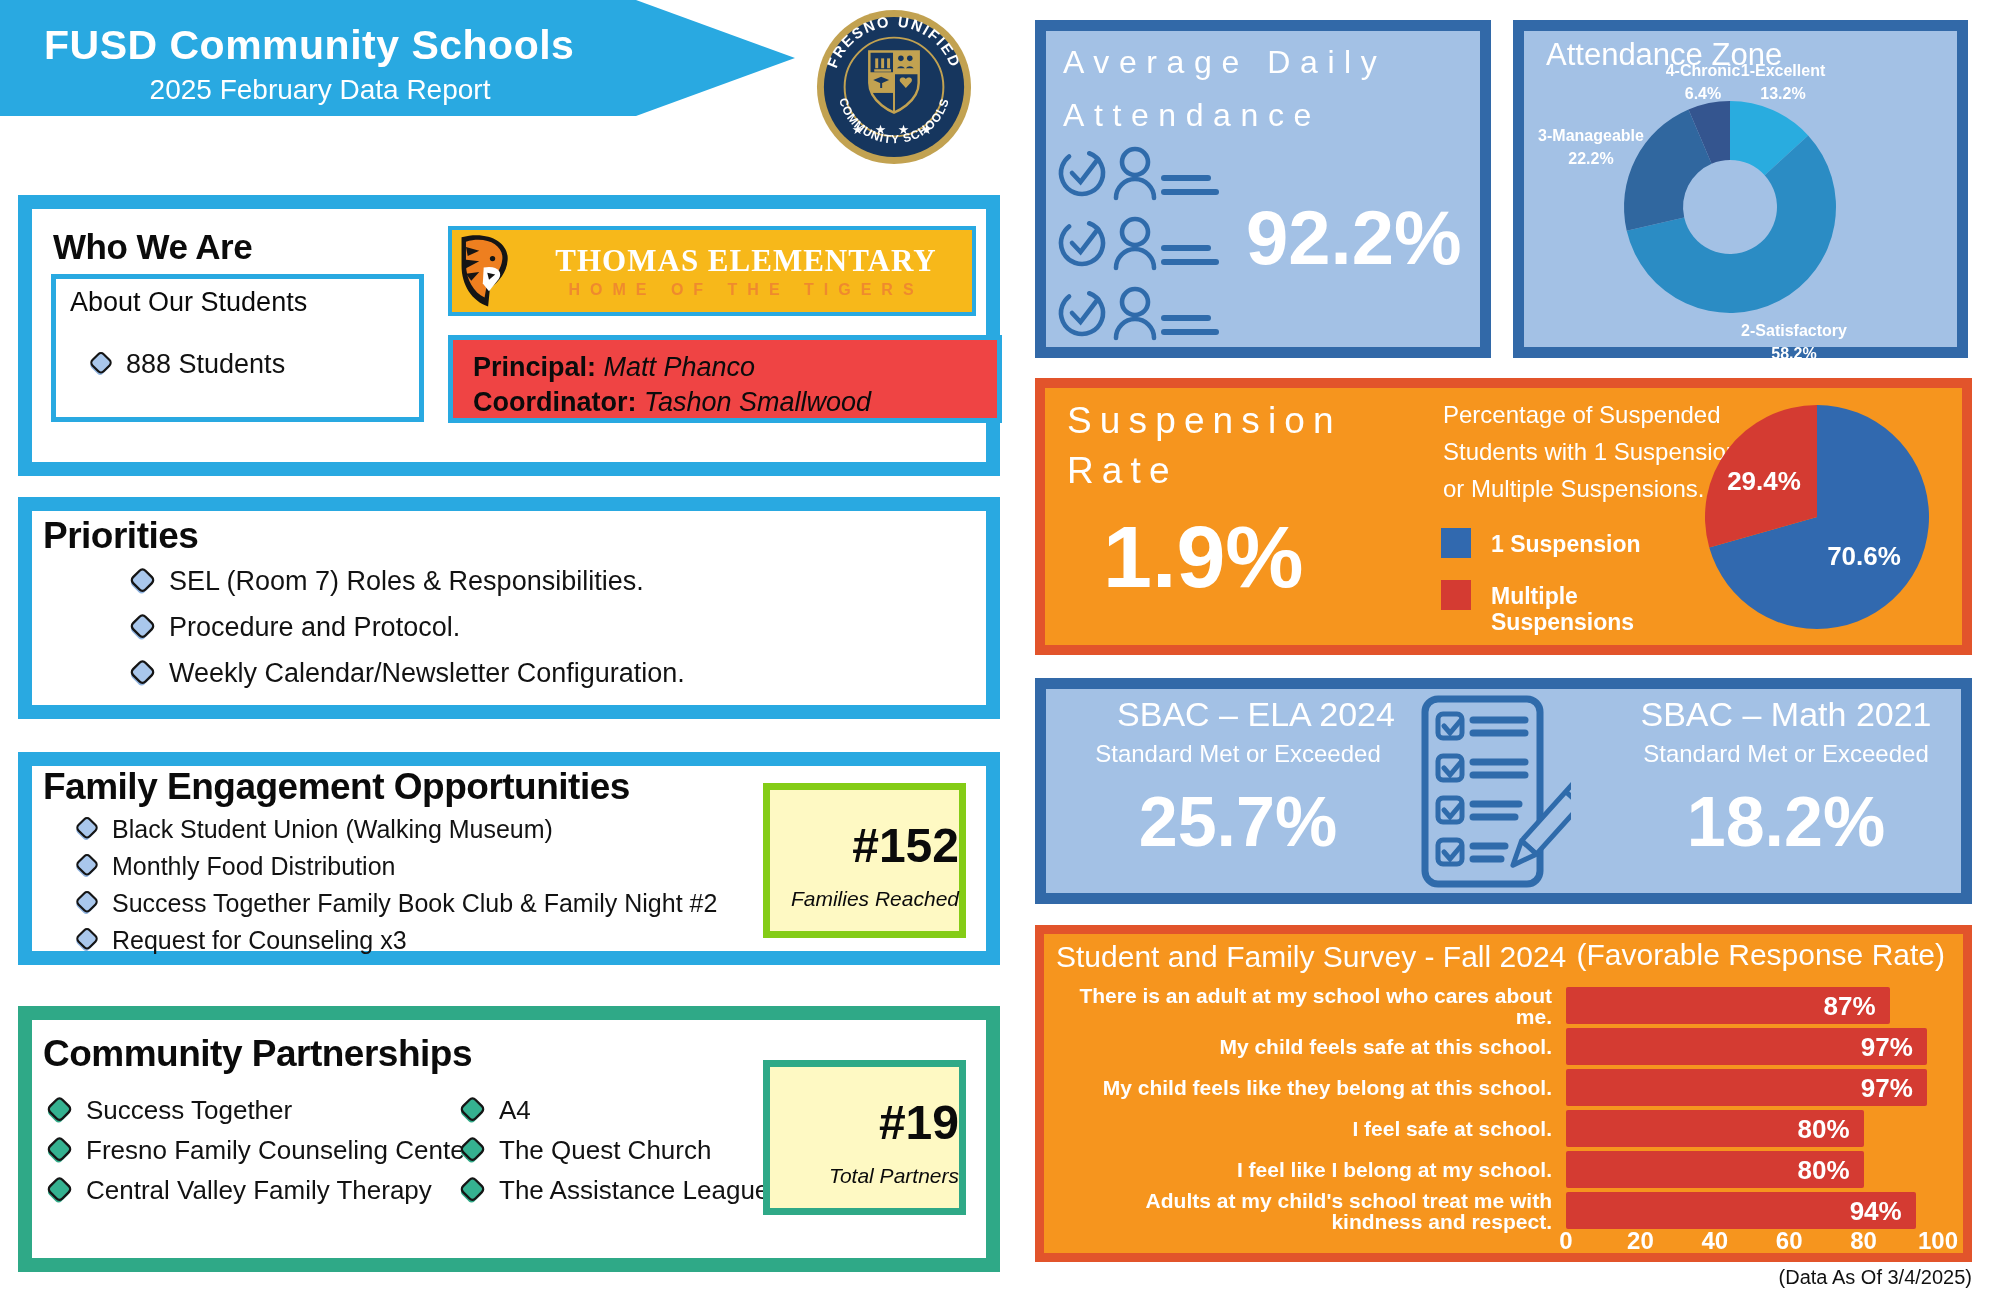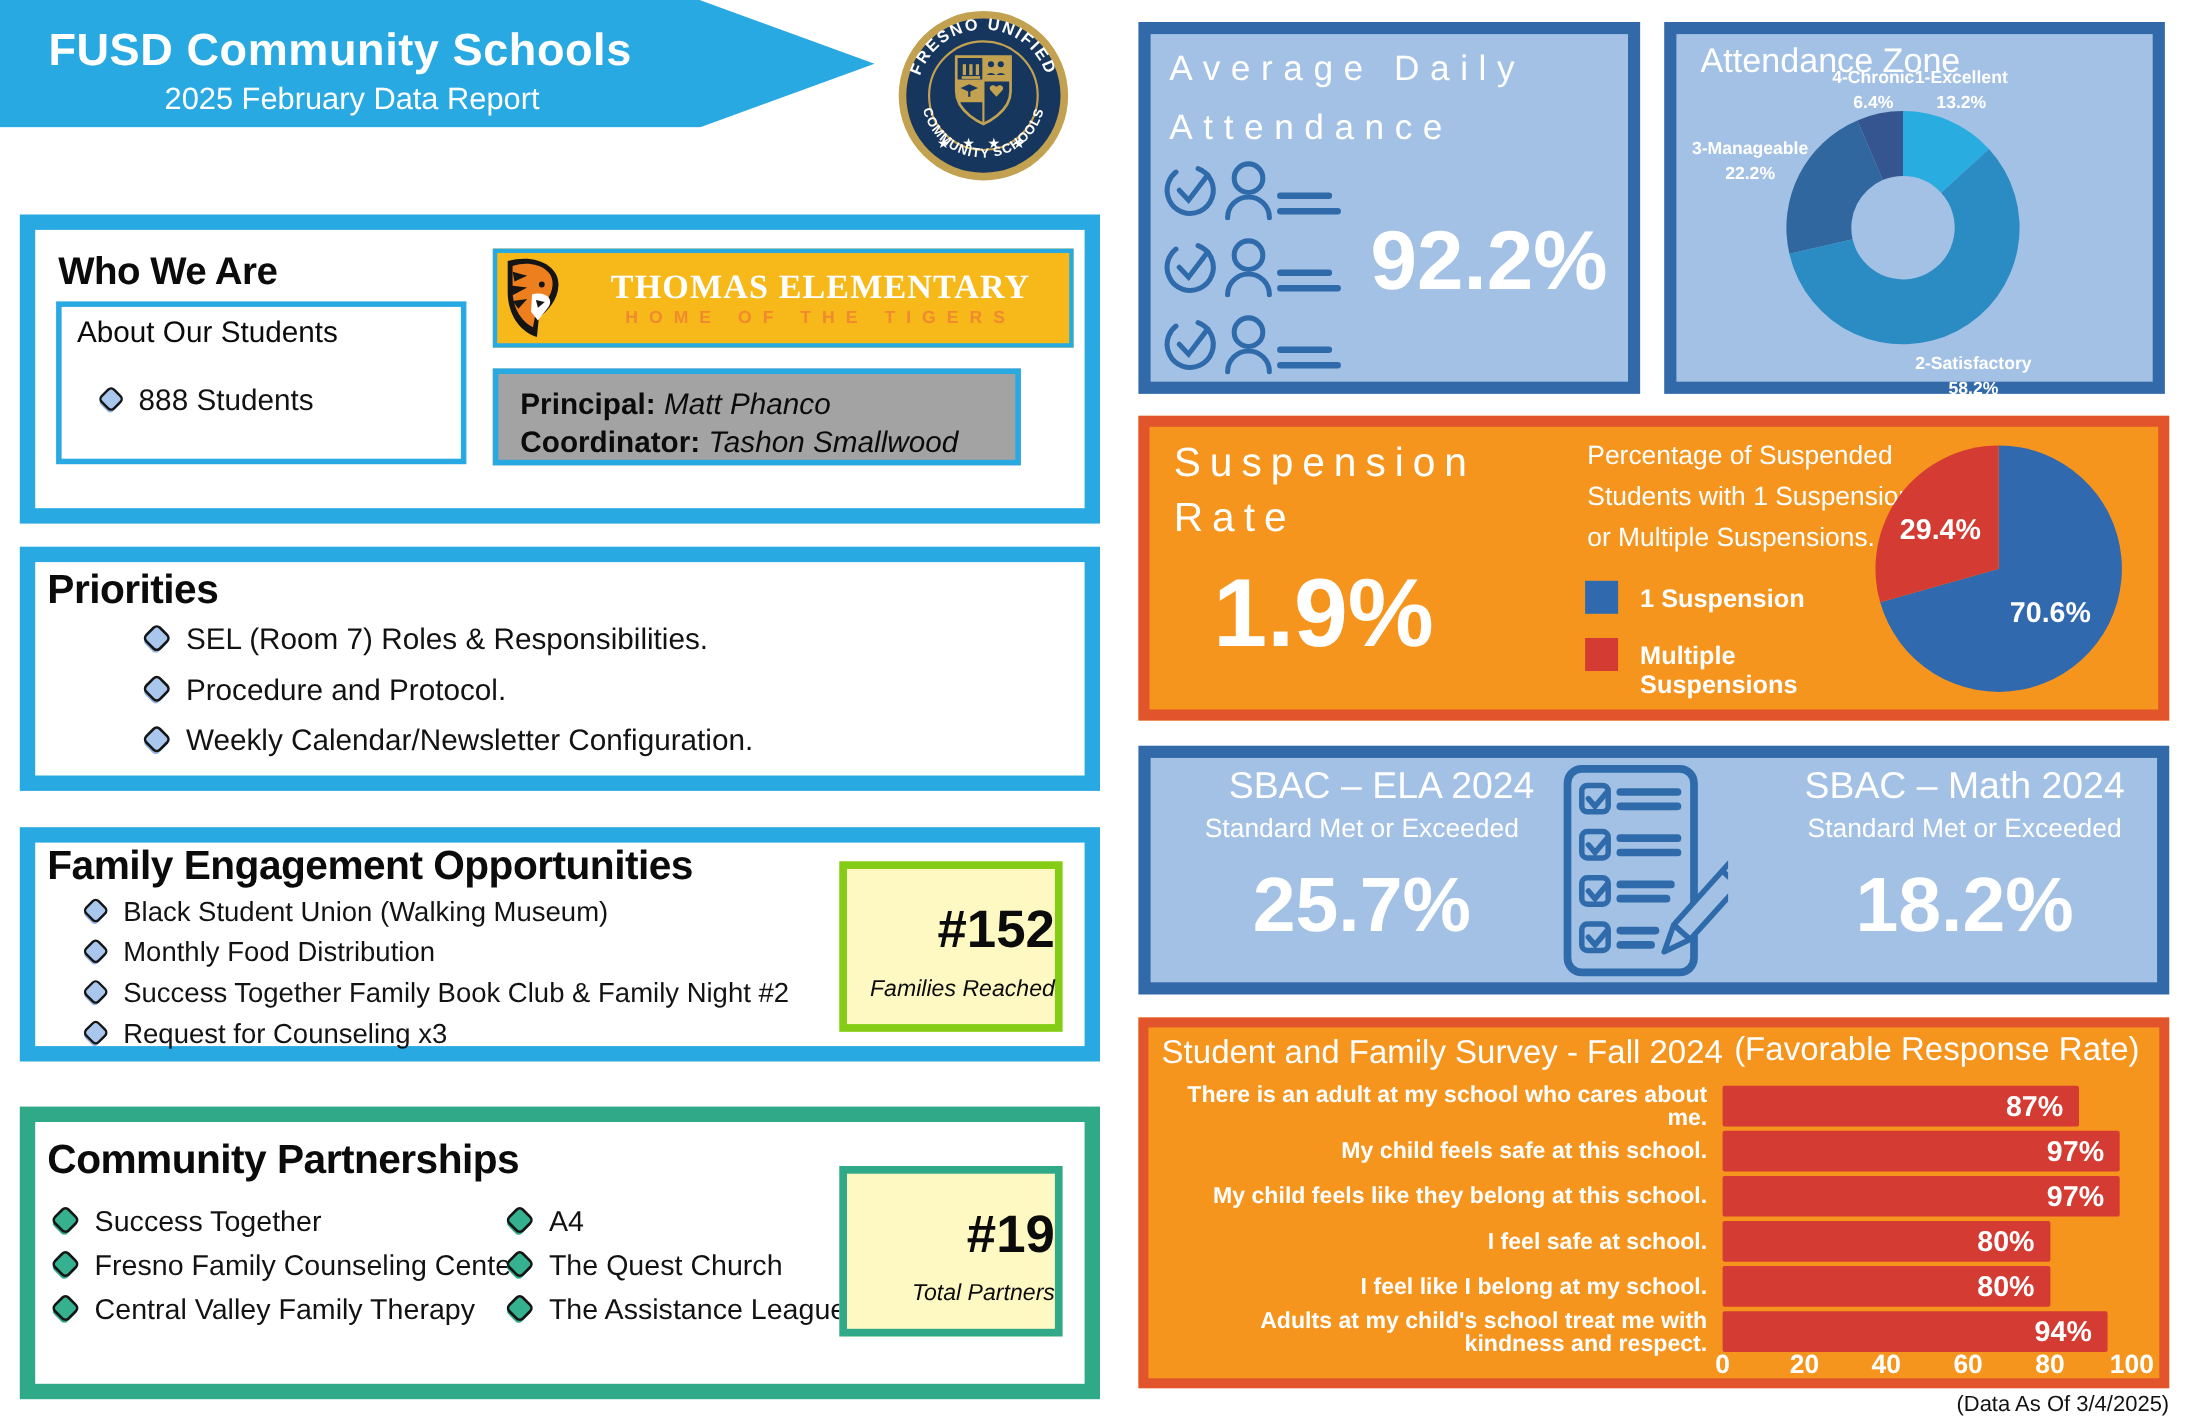--- a/index.html
+++ b/index.html
@@ -27,21 +27,21 @@
 
   .stat-box{border:7px solid #84cc16;background:#fef9c3;text-align:right;}
   .stat-box.green{border-color:#2FA987;}
   .stat-value{font-size:48px;font-weight:800;color:#0b0b0b;}
   .stat-label{font-size:21px;font-style:italic;color:#0b0b0b;}
 
   
   #about-box{left:51px;top:274px;width:373px;height:148px;border:5px solid #29A9E1;background:#fff;}
   #school-banner{left:448px;top:226px;width:528px;height:90px;border:4px solid #29A9E1;background:#F7B81A;
      display:flex;align-items:center;overflow:hidden;}
-  #principal-box{left:448px;top:335px;width:480px;height:88px;border:5px solid #29A9E1;background:#a3a3a3;
+  #principal-box{left:448px;top:335px;width:554px;height:88px;border:5px solid #29A9E1;background:#ef4444;
      padding:10px 0 0 20px;font-size:27px;color:#0b0b0b;line-height:35px;}
   .lbl-bold{font-weight:800;}
   .name-italic{font-style:italic;}
 
   
   .panel-title-white{font-weight:400;color:#fff;}
   .spaced{letter-spacing:.30em;}
   .big-stat{font-weight:800;color:#fff;}
 
   
@@ -368,21 +368,21 @@
         <path d="M54 111 H100 M54 124 H96"></path>
         <path d="M54 153 H86 M54 166 H82"></path>
       </g>
       <g transform="rotate(42 114 150)">
         <rect x="104" y="74" width="20" height="82" rx="3" fill="#A3C1E5" stroke="#2F6BAB" stroke-width="5"></rect>
         <path d="M104 156 l10 24 10 -24 z" fill="#A3C1E5" stroke="#2F6BAB" stroke-width="5" stroke-linejoin="round"></path>
         <line x1="104" y1="90" x2="124" y2="90" stroke="#2F6BAB" stroke-width="5"></line>
       </g>
     </svg>
     <div class="abs" style="left:545px;top:6px;width:390px;text-align:center;">
-      <div class="panel-title-white" style="font-size:34px;">SBAC – Math 2024</div>
+      <div class="panel-title-white" style="font-size:34px;">SBAC – Math 2021</div>
       <div class="panel-title-white" style="font-size:24px;margin-top:6px;">Standard Met or Exceeded</div>
       <div class="big-stat" style="font-size:70px;margin-top:14px;">18.2%</div>
     </div>
   </div>
 
   <div class="abs orange-panel" style="left:1035px;top:925px;width:937px;height:337px;border-width:9px;">
     <div class="abs panel-title-white" style="left:12px;top:6px;font-size:30px;">Student and Family Survey - Fall 2024</div>
     <div class="abs" style="right:18px;top:4px;font-size:30px;color:#fff;">(Favorable Response Rate)</div>
     <div class="abs" id="survey-rows" style="left:0;top:53px;width:919px;">
         <div class="survey-row">

